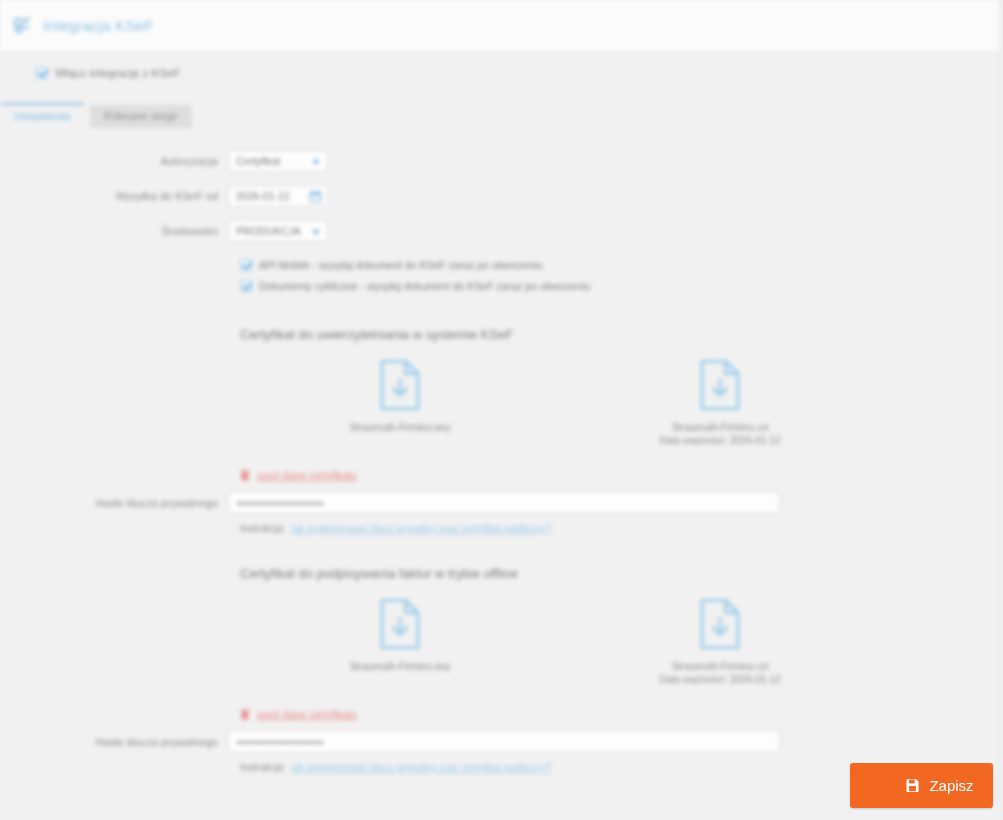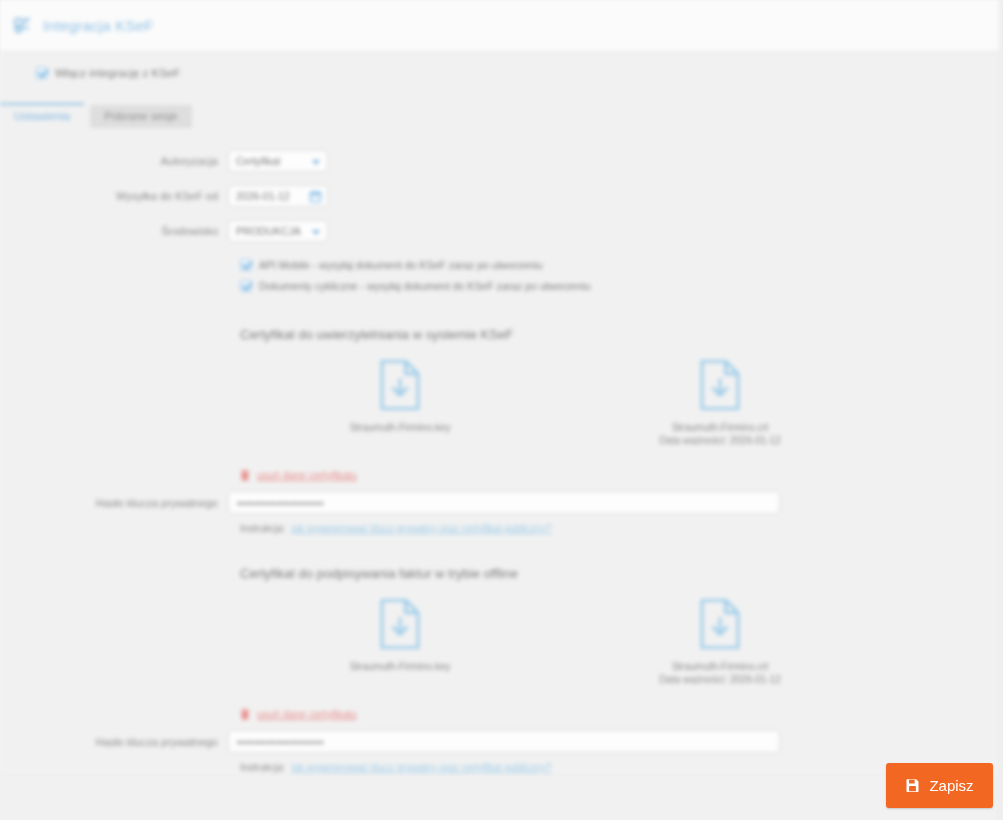--- a/index.html
+++ b/index.html
@@ -272,20 +272,21 @@
     height: 45px;
     background: #f26722;
     border-radius: 3px;
     display: flex;
     align-items: center;
     justify-content: center;
     color: #ffffff;
     font-size: 15px;
     cursor: pointer;
     box-shadow: 0 1px 2px rgba(0,0,0,.18);
+    padding-left: 36px;
   }
   .save-icon {
     width: 15px;
     height: 15px;
     margin-right: 9px;
     color: #ffffff;
     display: block;
   }
   .scroll-edge {
     position: absolute;

